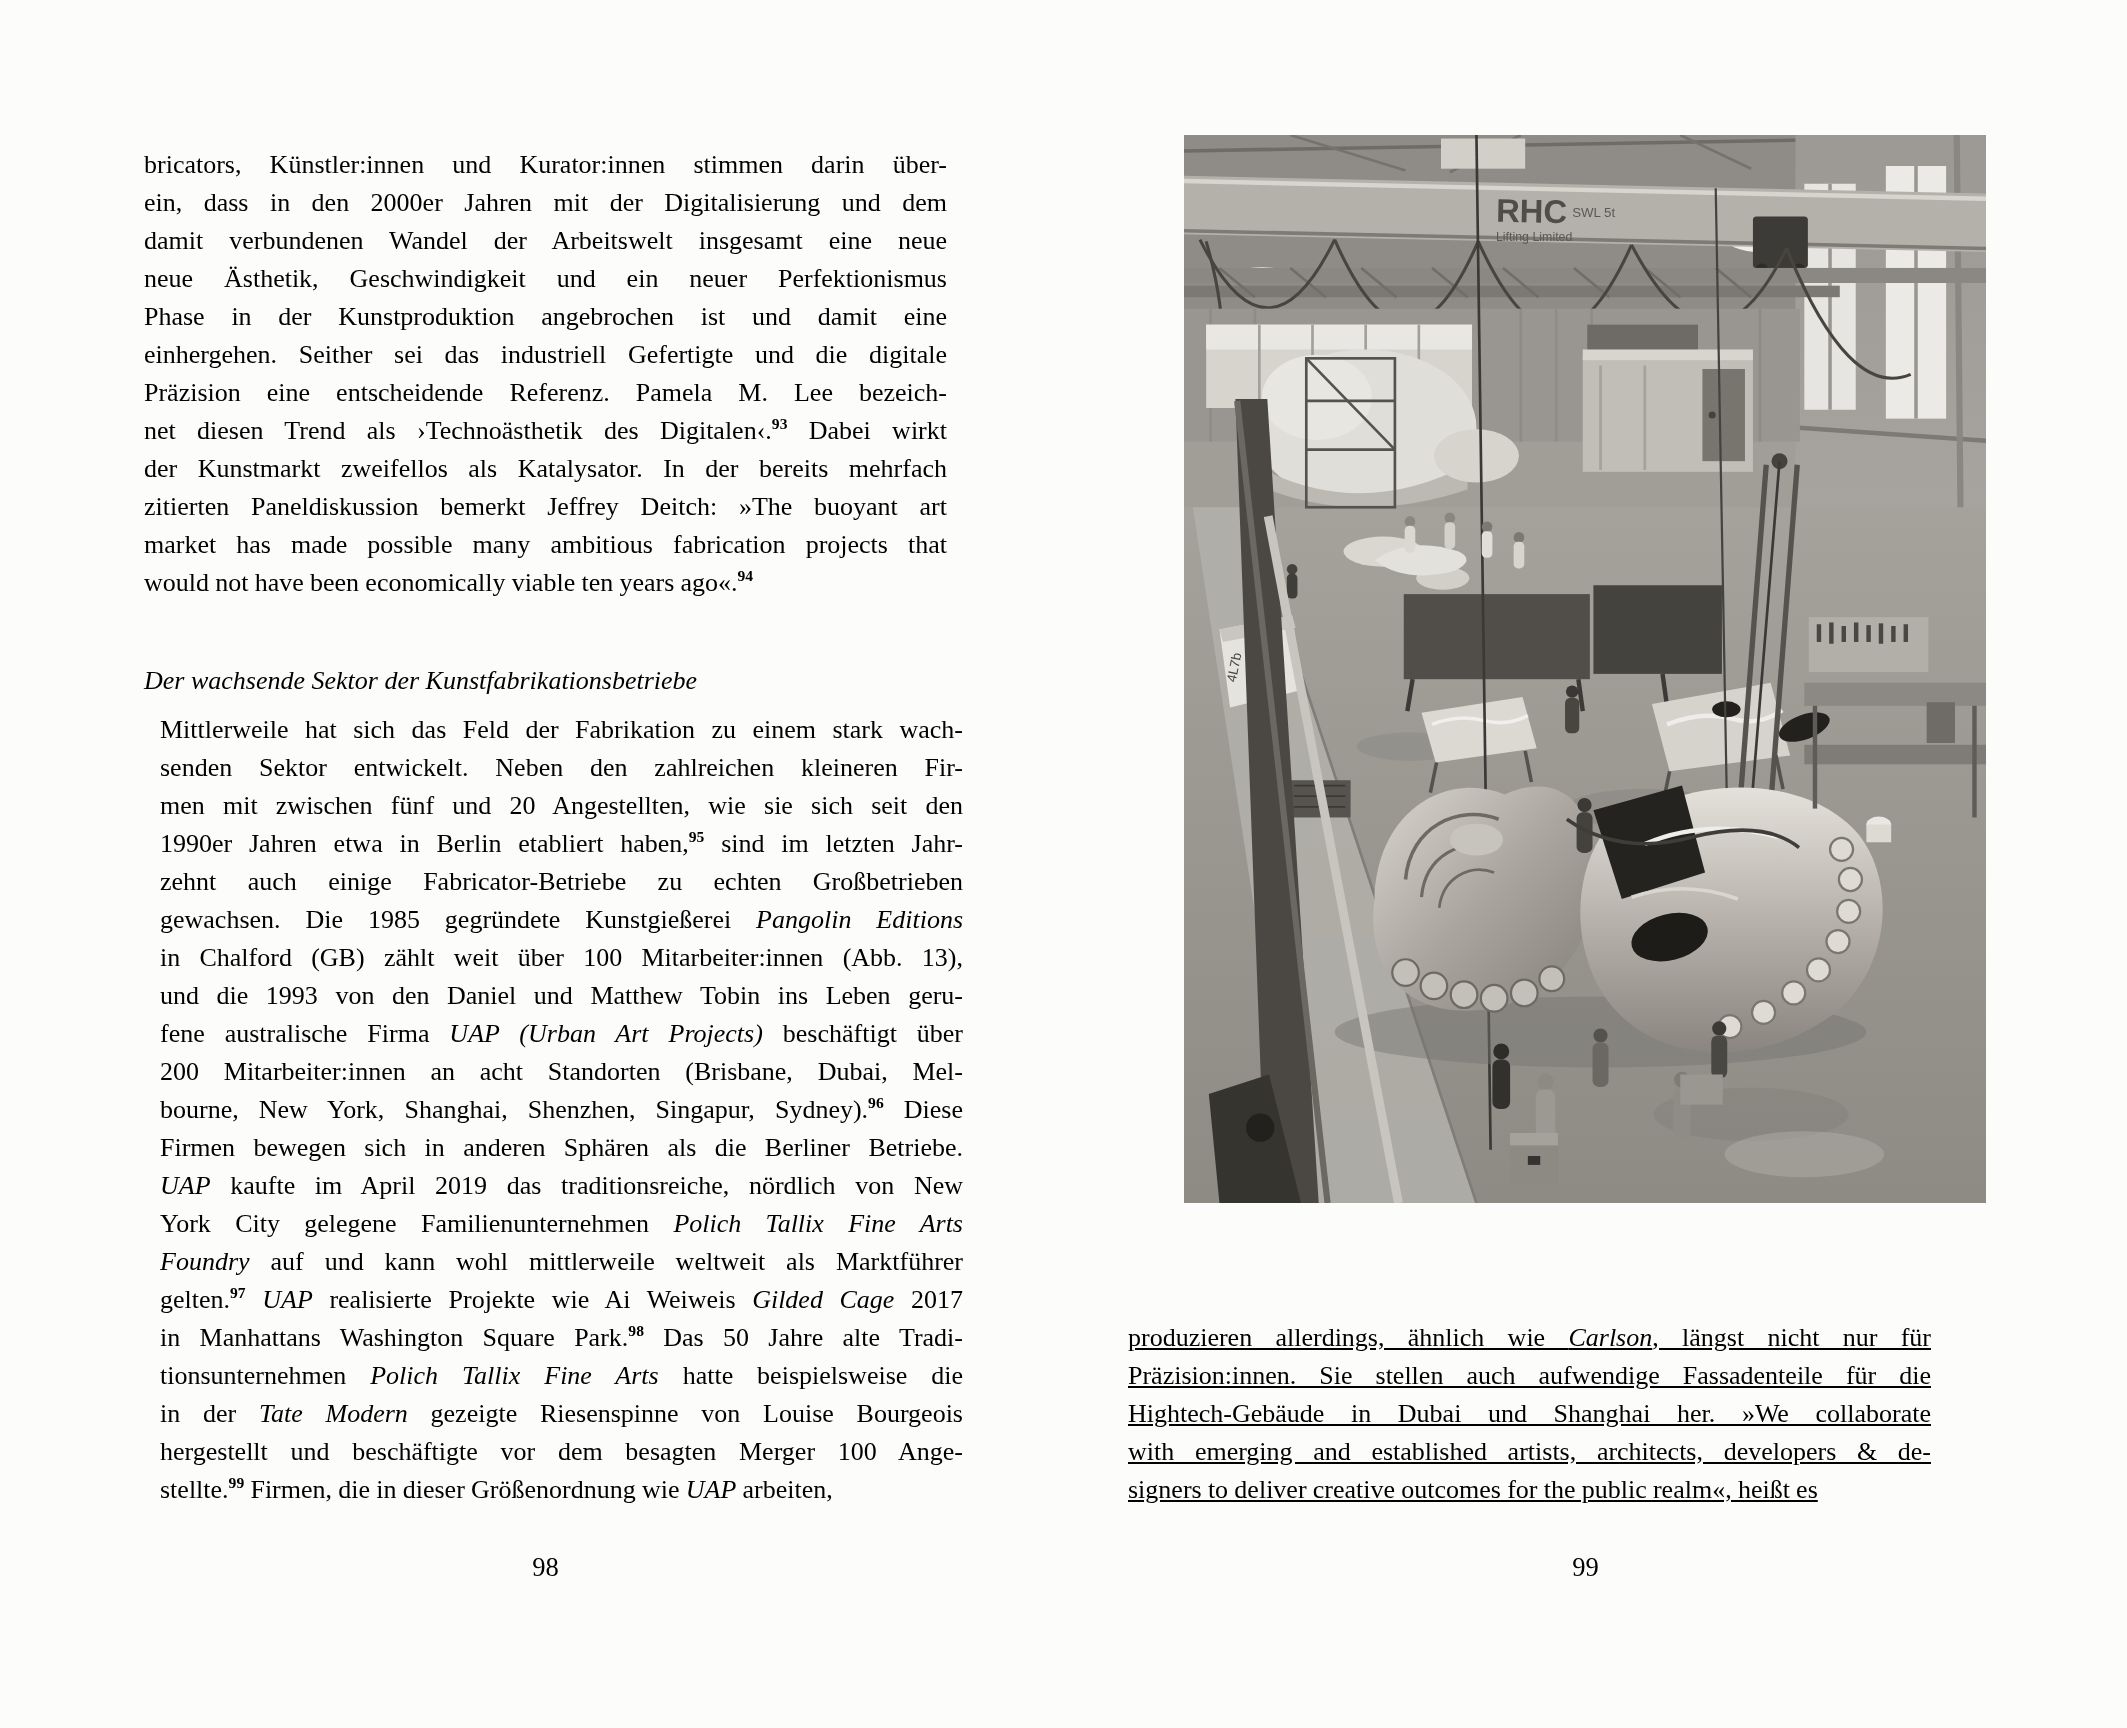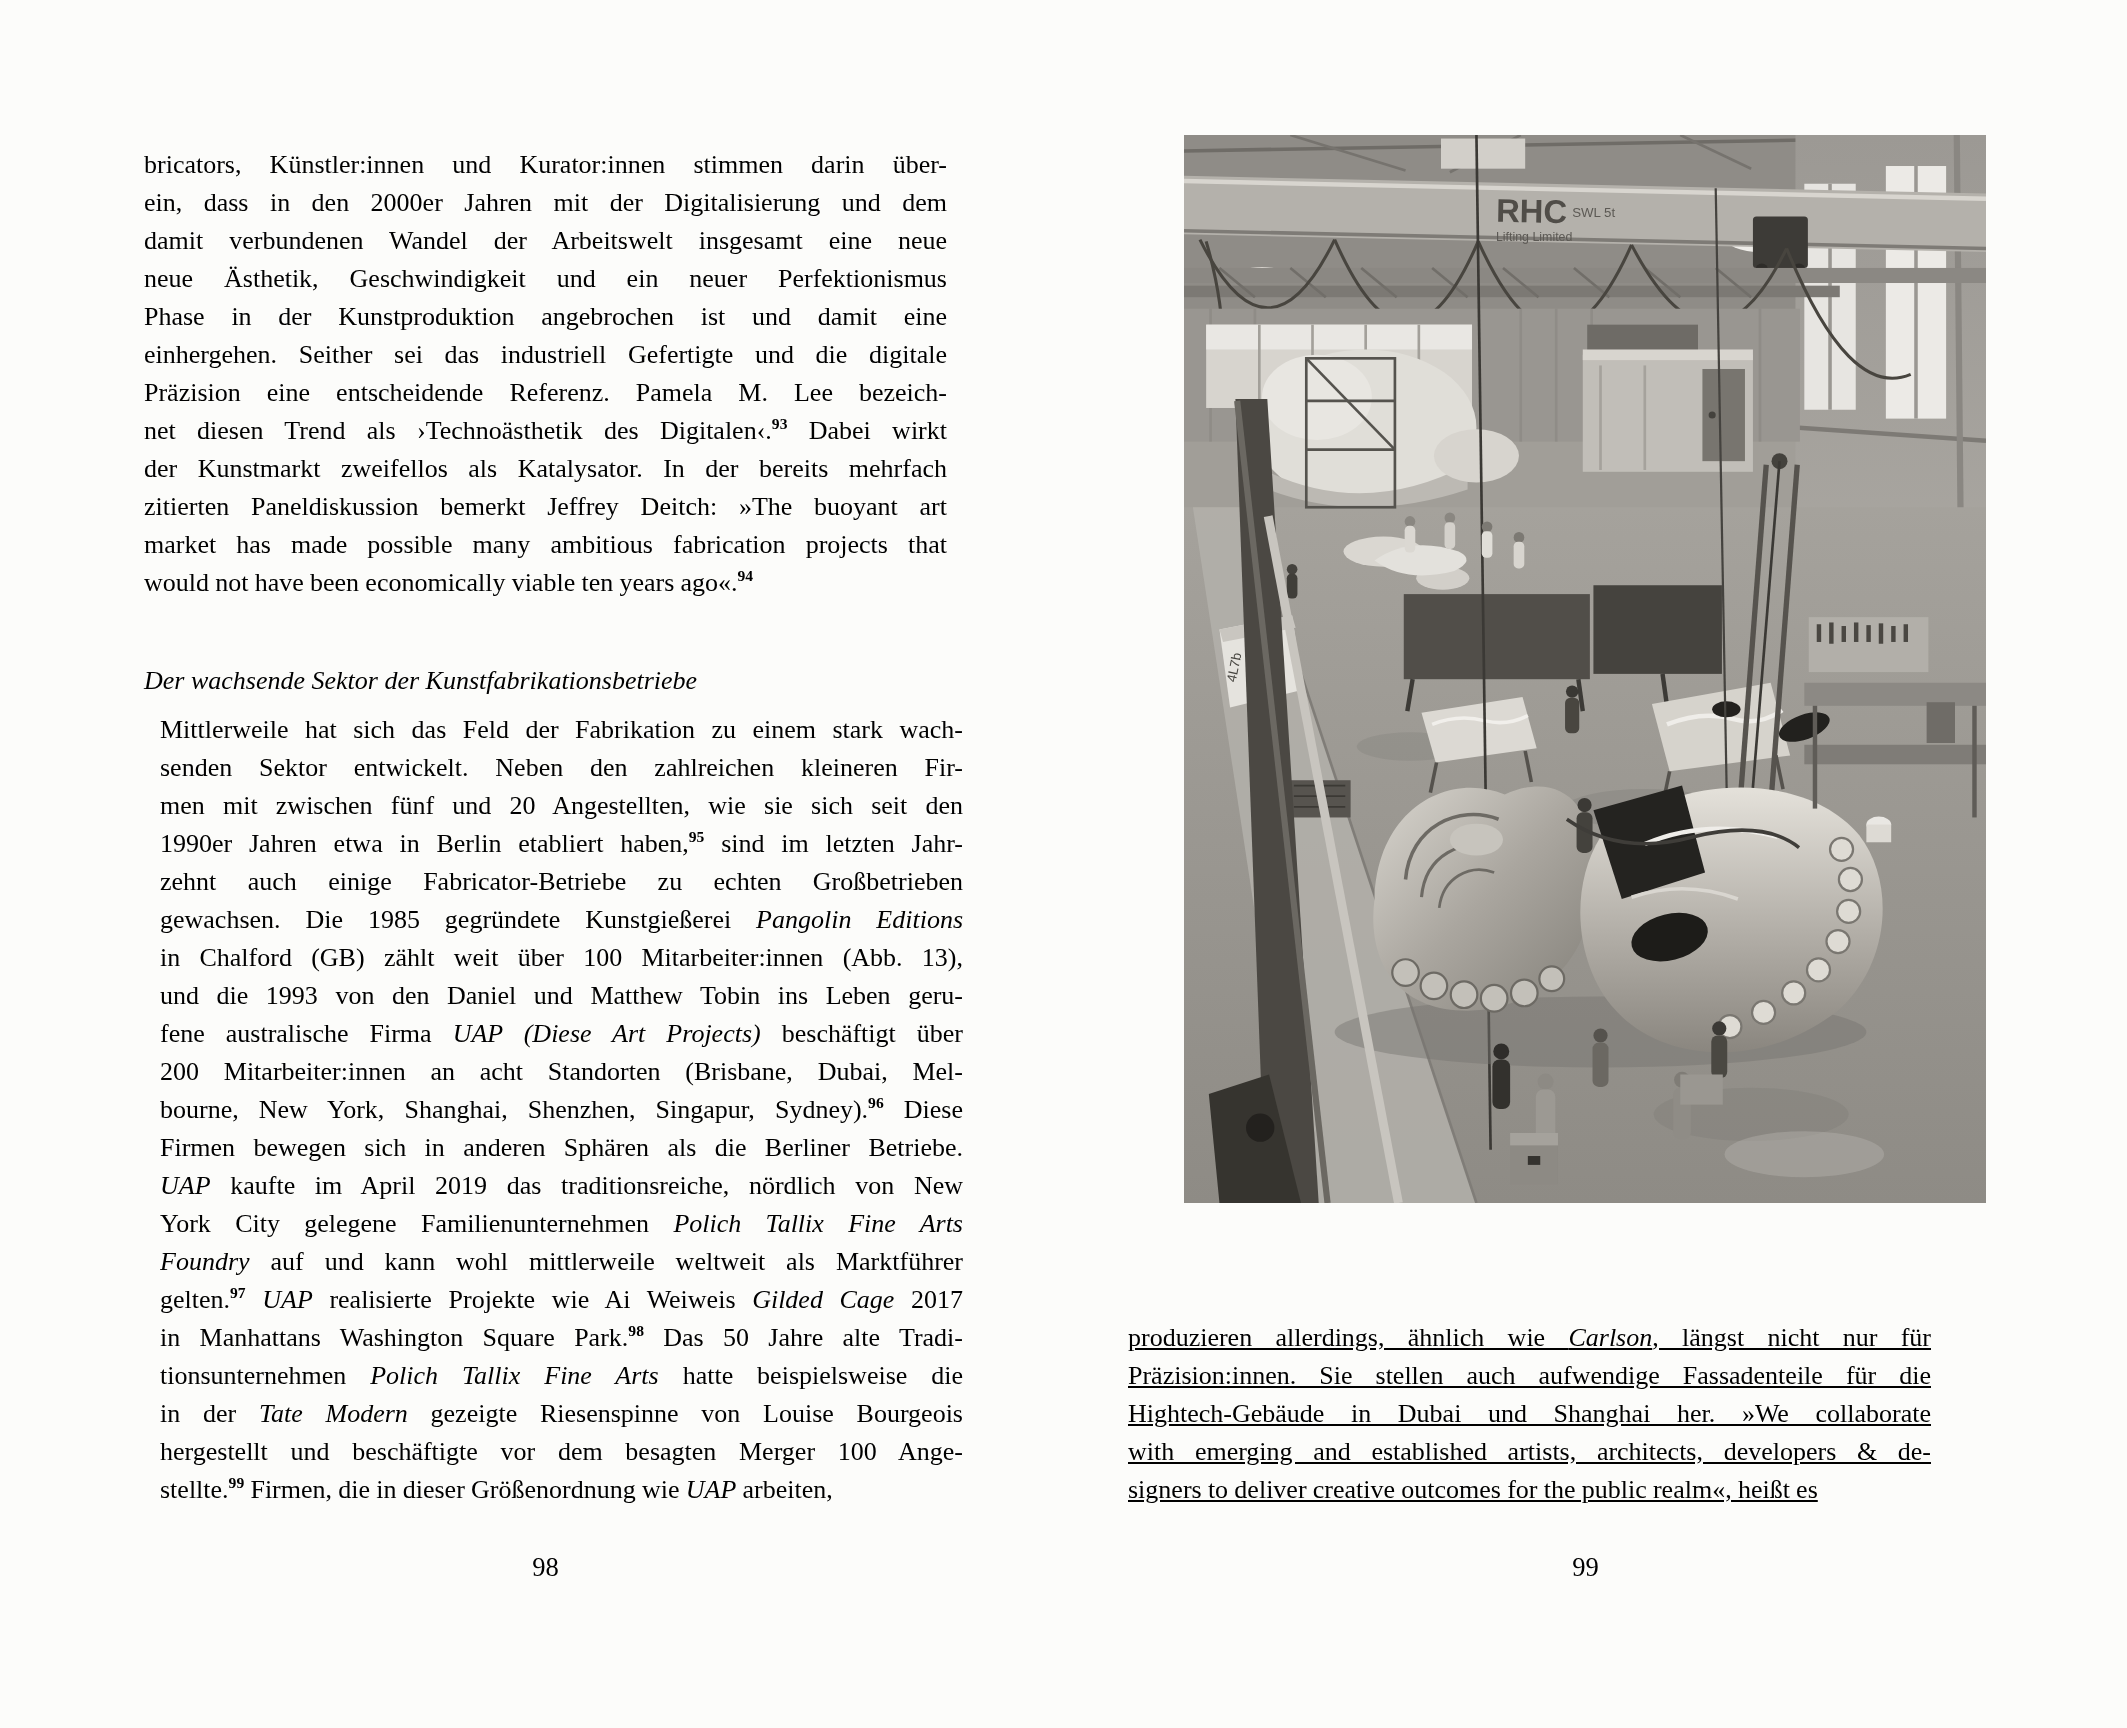--- a/index.html
+++ b/index.html
@@ -57,21 +57,21 @@
 
     <div class="abs textblock" style="left:144px;top:711px;margin-left:16px;">
         <div class="line">Mittlerweile hat sich das Feld der Fabrikation zu einem stark wach-</div>
         <div class="line">senden Sektor entwickelt. Neben den zahlreichen kleineren Fir-</div>
         <div class="line">men mit zwischen fünf und 20 Angestellten, wie sie sich seit den</div>
         <div class="line">1990er Jahren etwa in Berlin etabliert haben,<sup>95</sup> sind im letzten Jahr-</div>
         <div class="line">zehnt auch einige Fabricator-Betriebe zu echten Großbetrieben</div>
         <div class="line">gewachsen. Die 1985 gegründete Kunstgießerei <i>Pangolin Editions</i></div>
         <div class="line">in Chalford (GB) zählt weit über 100 Mitarbeiter:innen (Abb. 13),</div>
         <div class="line">und die 1993 von den Daniel und Matthew Tobin ins Leben geru-</div>
-        <div class="line">fene australische Firma <i>UAP (Diese Art Projects)</i> beschäftigt über</div>
+        <div class="line">fene australische Firma <i>UAP (Urban Art Projects)</i> beschäftigt über</div>
         <div class="line">200 Mitarbeiter:innen an acht Standorten (Brisbane, Dubai, Mel-</div>
         <div class="line">bourne, New York, Shanghai, Shenzhen, Singapur, Sydney).<sup>96</sup> Diese</div>
         <div class="line">Firmen bewegen sich in anderen Sphären als die Berliner Betriebe.</div>
         <div class="line"><i>UAP</i> kaufte im April 2019 das traditionsreiche, nördlich von New</div>
         <div class="line">York City gelegene Familienunternehmen <i>Polich Tallix Fine Arts</i></div>
         <div class="line"><i>Foundry</i> auf und kann wohl mittlerweile weltweit als Marktführer</div>
         <div class="line">gelten.<sup>97</sup> <i>UAP</i> realisierte Projekte wie Ai Weiweis <i>Gilded Cage</i> 2017</div>
         <div class="line">in Manhattans Washington Square Park.<sup>98</sup> Das 50 Jahre alte Tradi-</div>
         <div class="line">tionsunternehmen <i>Polich Tallix Fine Arts</i> hatte beispielsweise die</div>
         <div class="line">in der <i>Tate Modern</i> gezeigte Riesenspinne von Louise Bourgeois</div>

